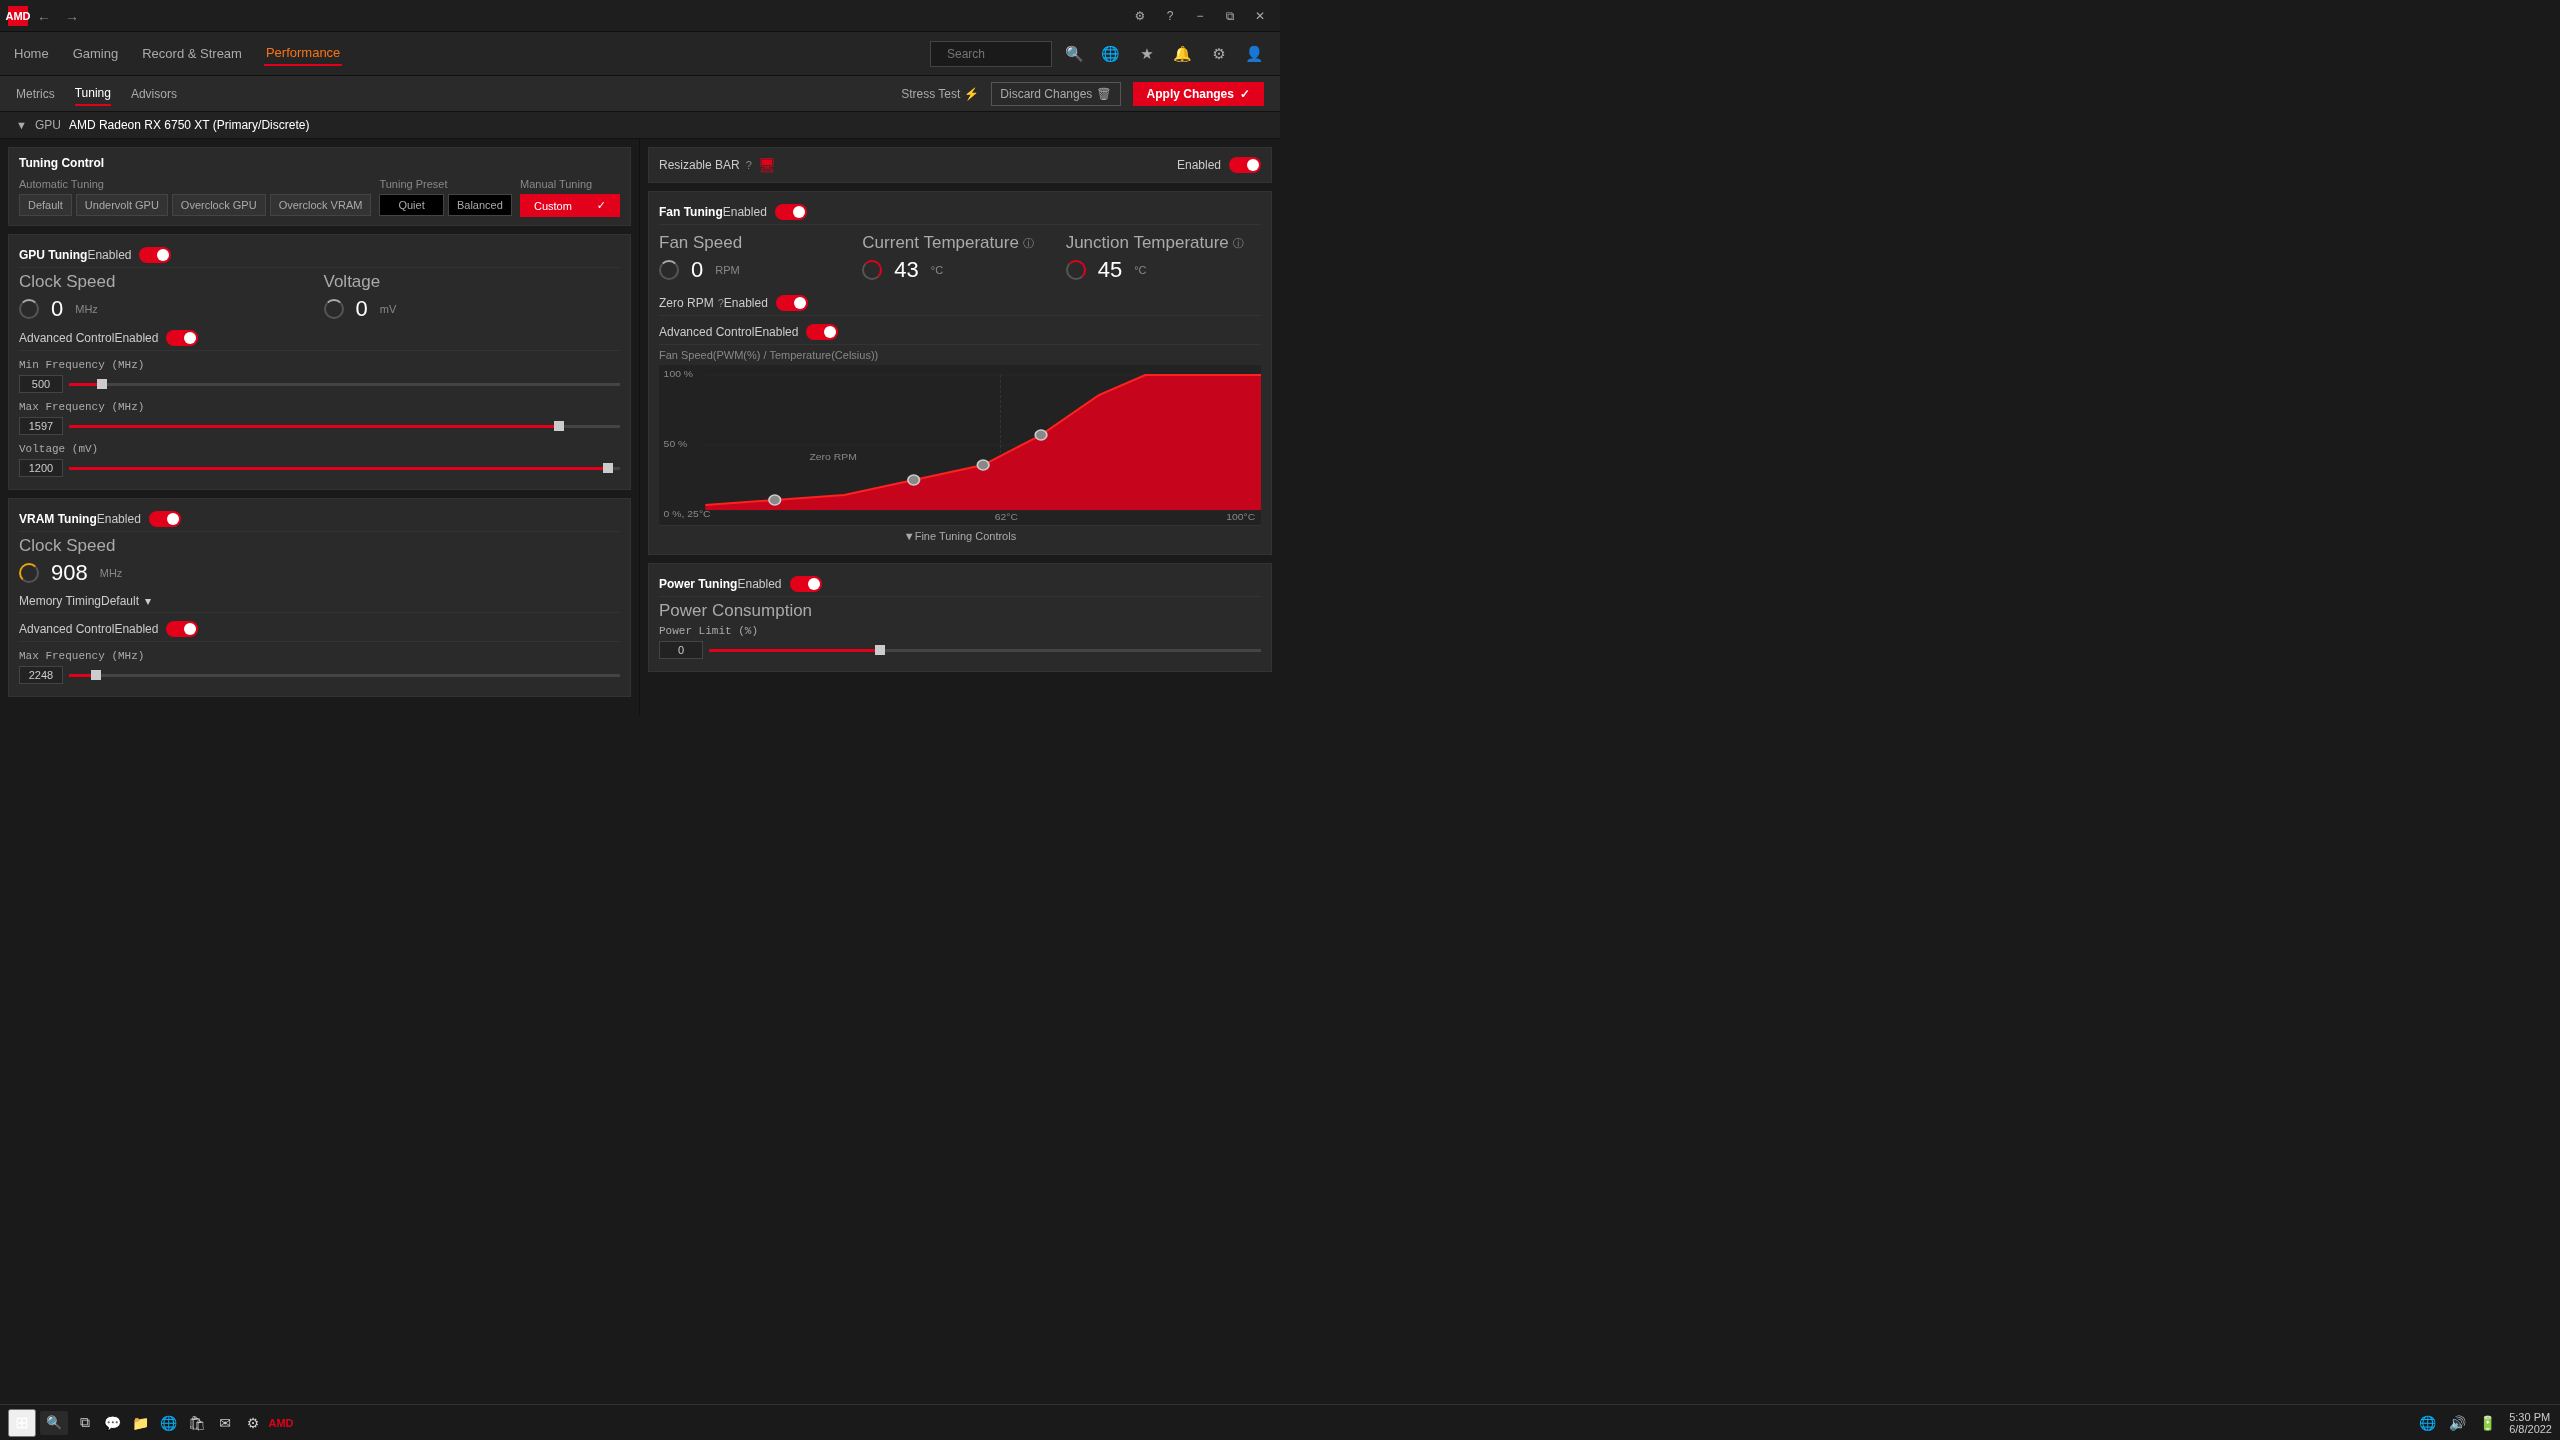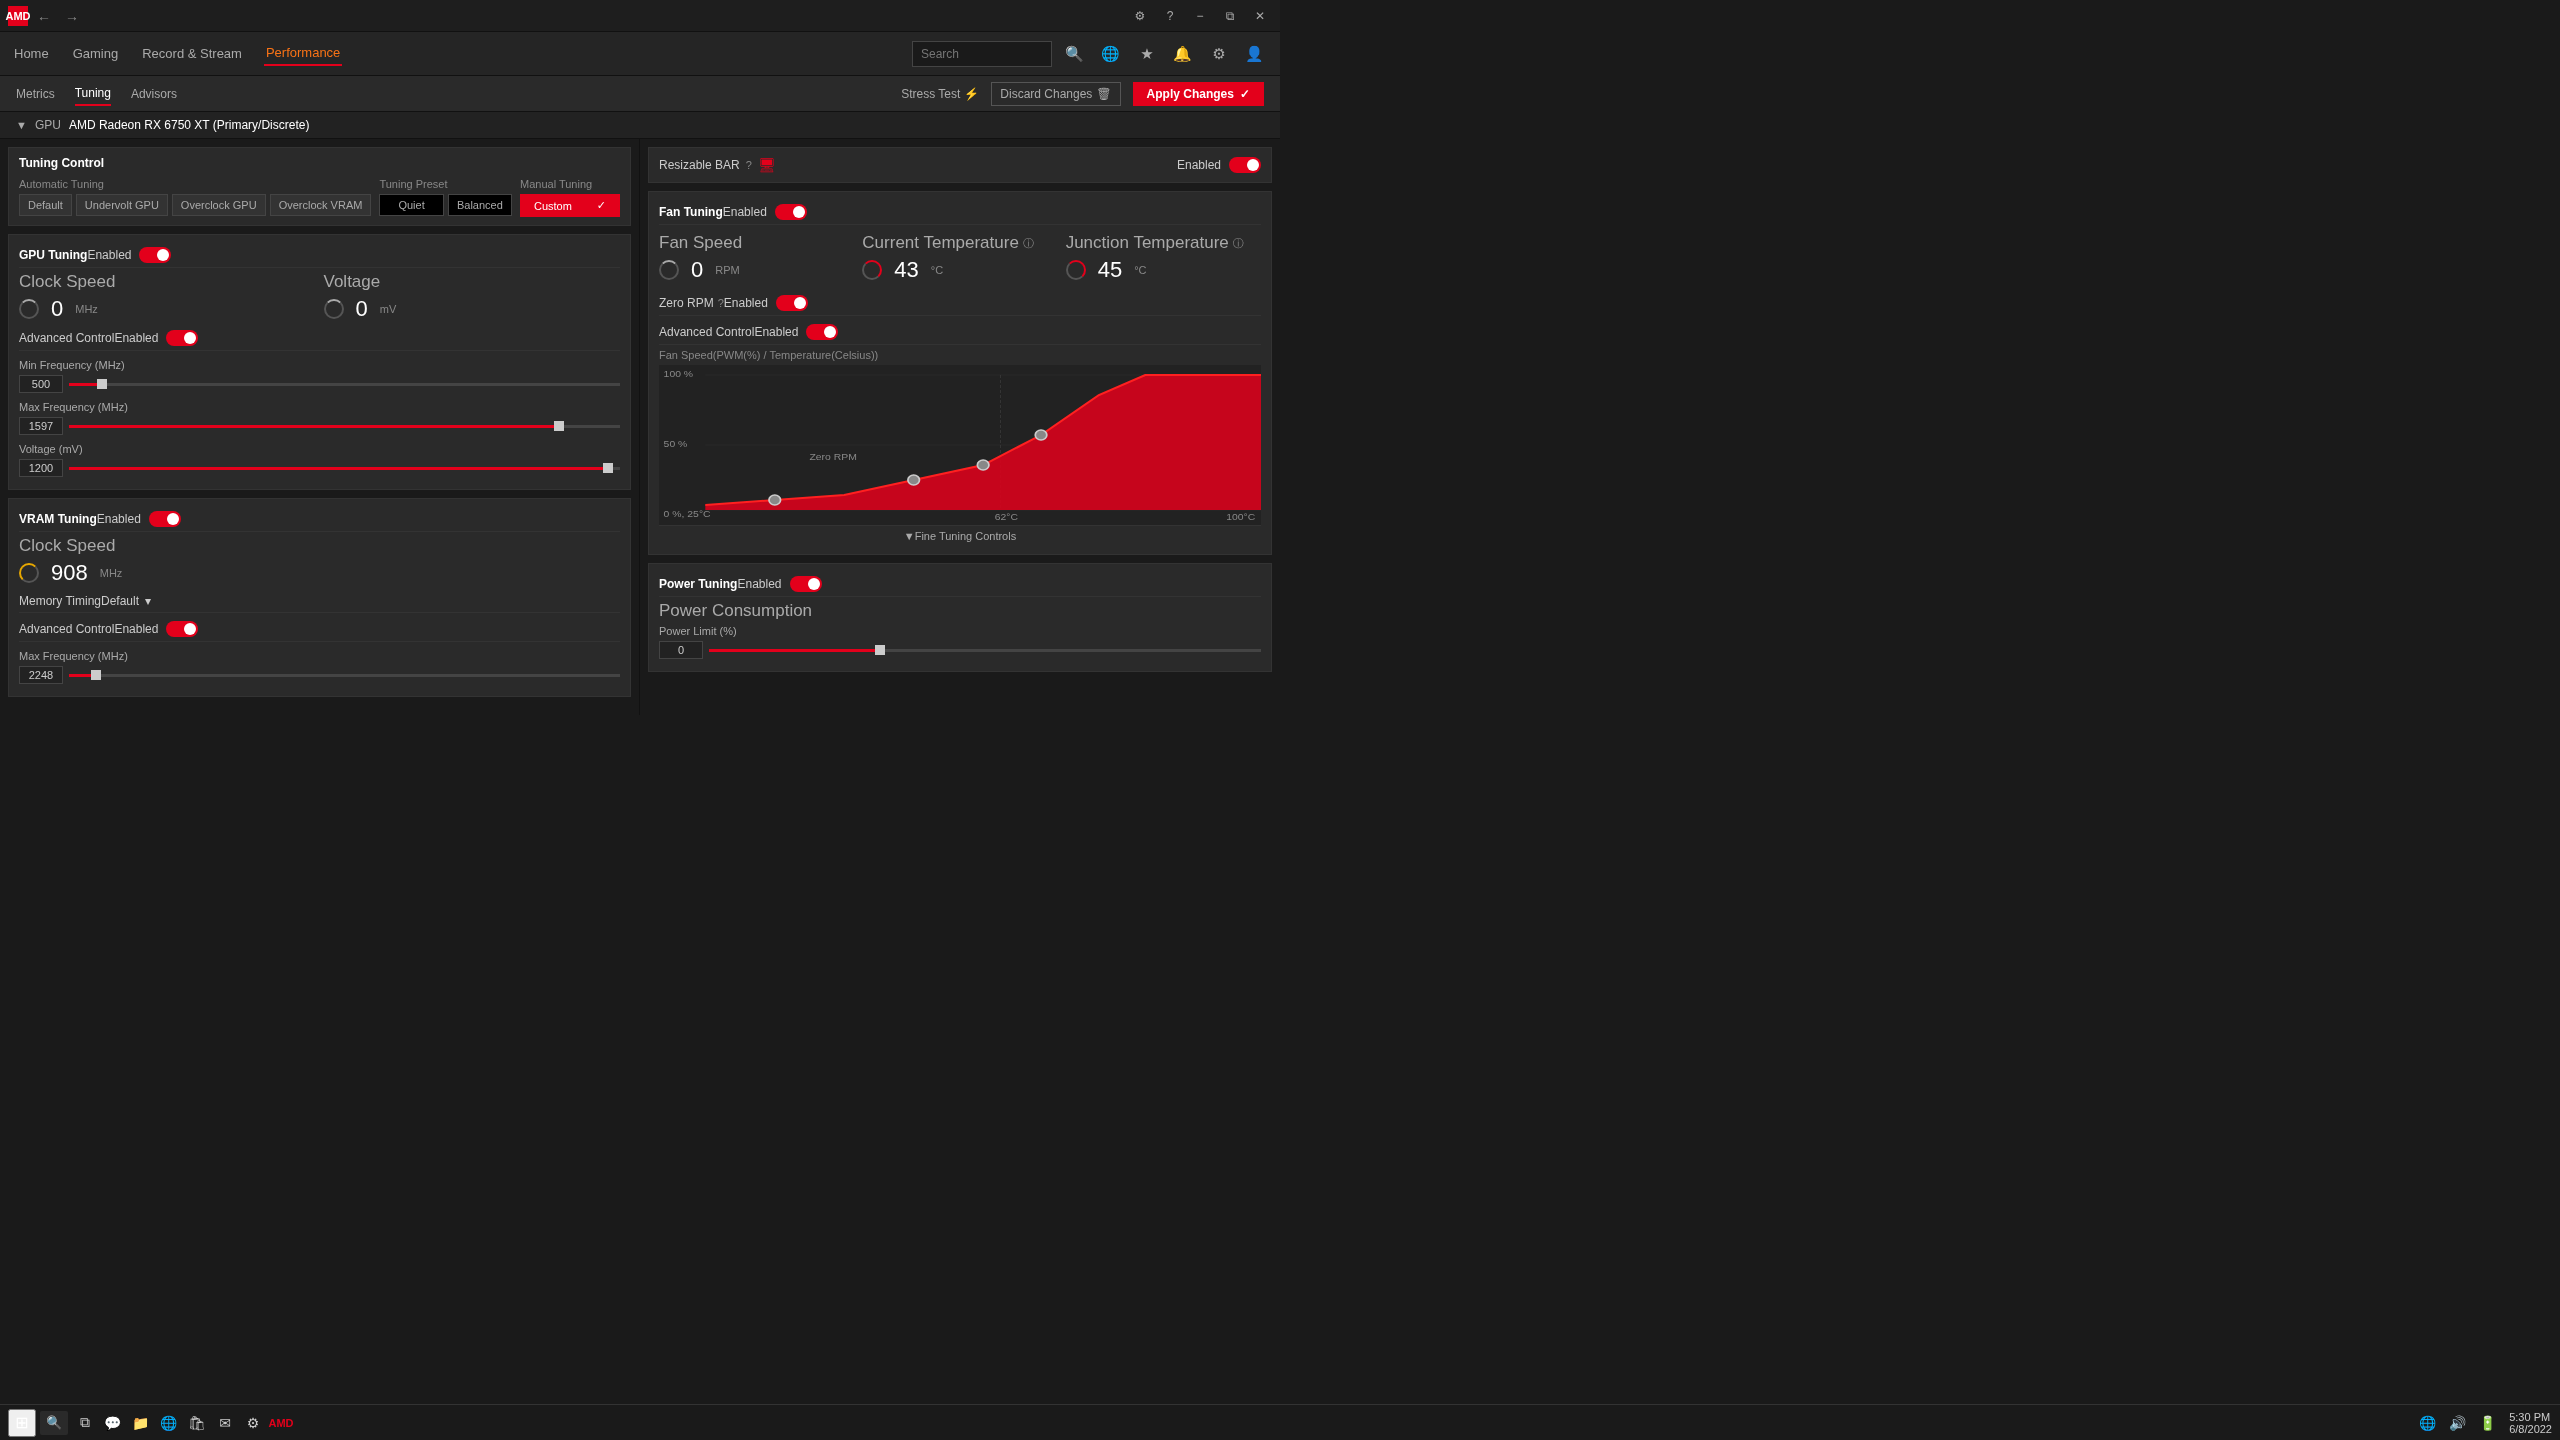--- a/index.html
+++ b/index.html
@@ -65,22 +65,22 @@
     .top-nav-right {
       margin-left: auto;
       display: flex;
       align-items: center;
       gap: 10px;
     }
     .search-box {
       background: #1a1a1a;
       border: 1px solid #444;
       color: #ccc;
-      padding: 3px 8px;
-      width: 140px;
+      padding: 3px 16px;
+      width: 122px;
       font-size: 12px;
       height: 26px;
     }
     .nav-icon-btn {
       background: none; border: none; color: #aaa; cursor: pointer;
       font-size: 15px; width: 26px; height: 26px;
       display: flex; align-items: center; justify-content: center;
     }
 
     
@@ -242,21 +242,21 @@
       border: 2px solid #555;
       border-top-color: #aaa;
       border-radius: 50%;
       display: inline-block;
     }
     .dial-value { font-size: 22px; color: #fff; font-weight: 300; }
     .dial-unit { font-size: 11px; color: #888; }
 
     
     .slider-row { padding: 4px 0; }
-    .slider-label { color: #aaa; font-size: 11px; margin-bottom: 4px; }
+    .slider-label { color: #aaa; font-size: 11px; margin-bottom: 4px; font-family: Liberation Mono, monospace; }
     .slider-control { display: flex; align-items: center; gap: 6px; }
     .slider-val-box {
       background: #222; border: 1px solid #444; color: #ccc;
       font-size: 11px; padding: 2px 4px; width: 44px; text-align: center;
     }
     .slider-track {
       flex: 1; height: 3px; background: #444; position: relative;
     }
     .slider-fill {
       height: 3px; background: #e3001b; position: absolute; left: 0; top: 0;

